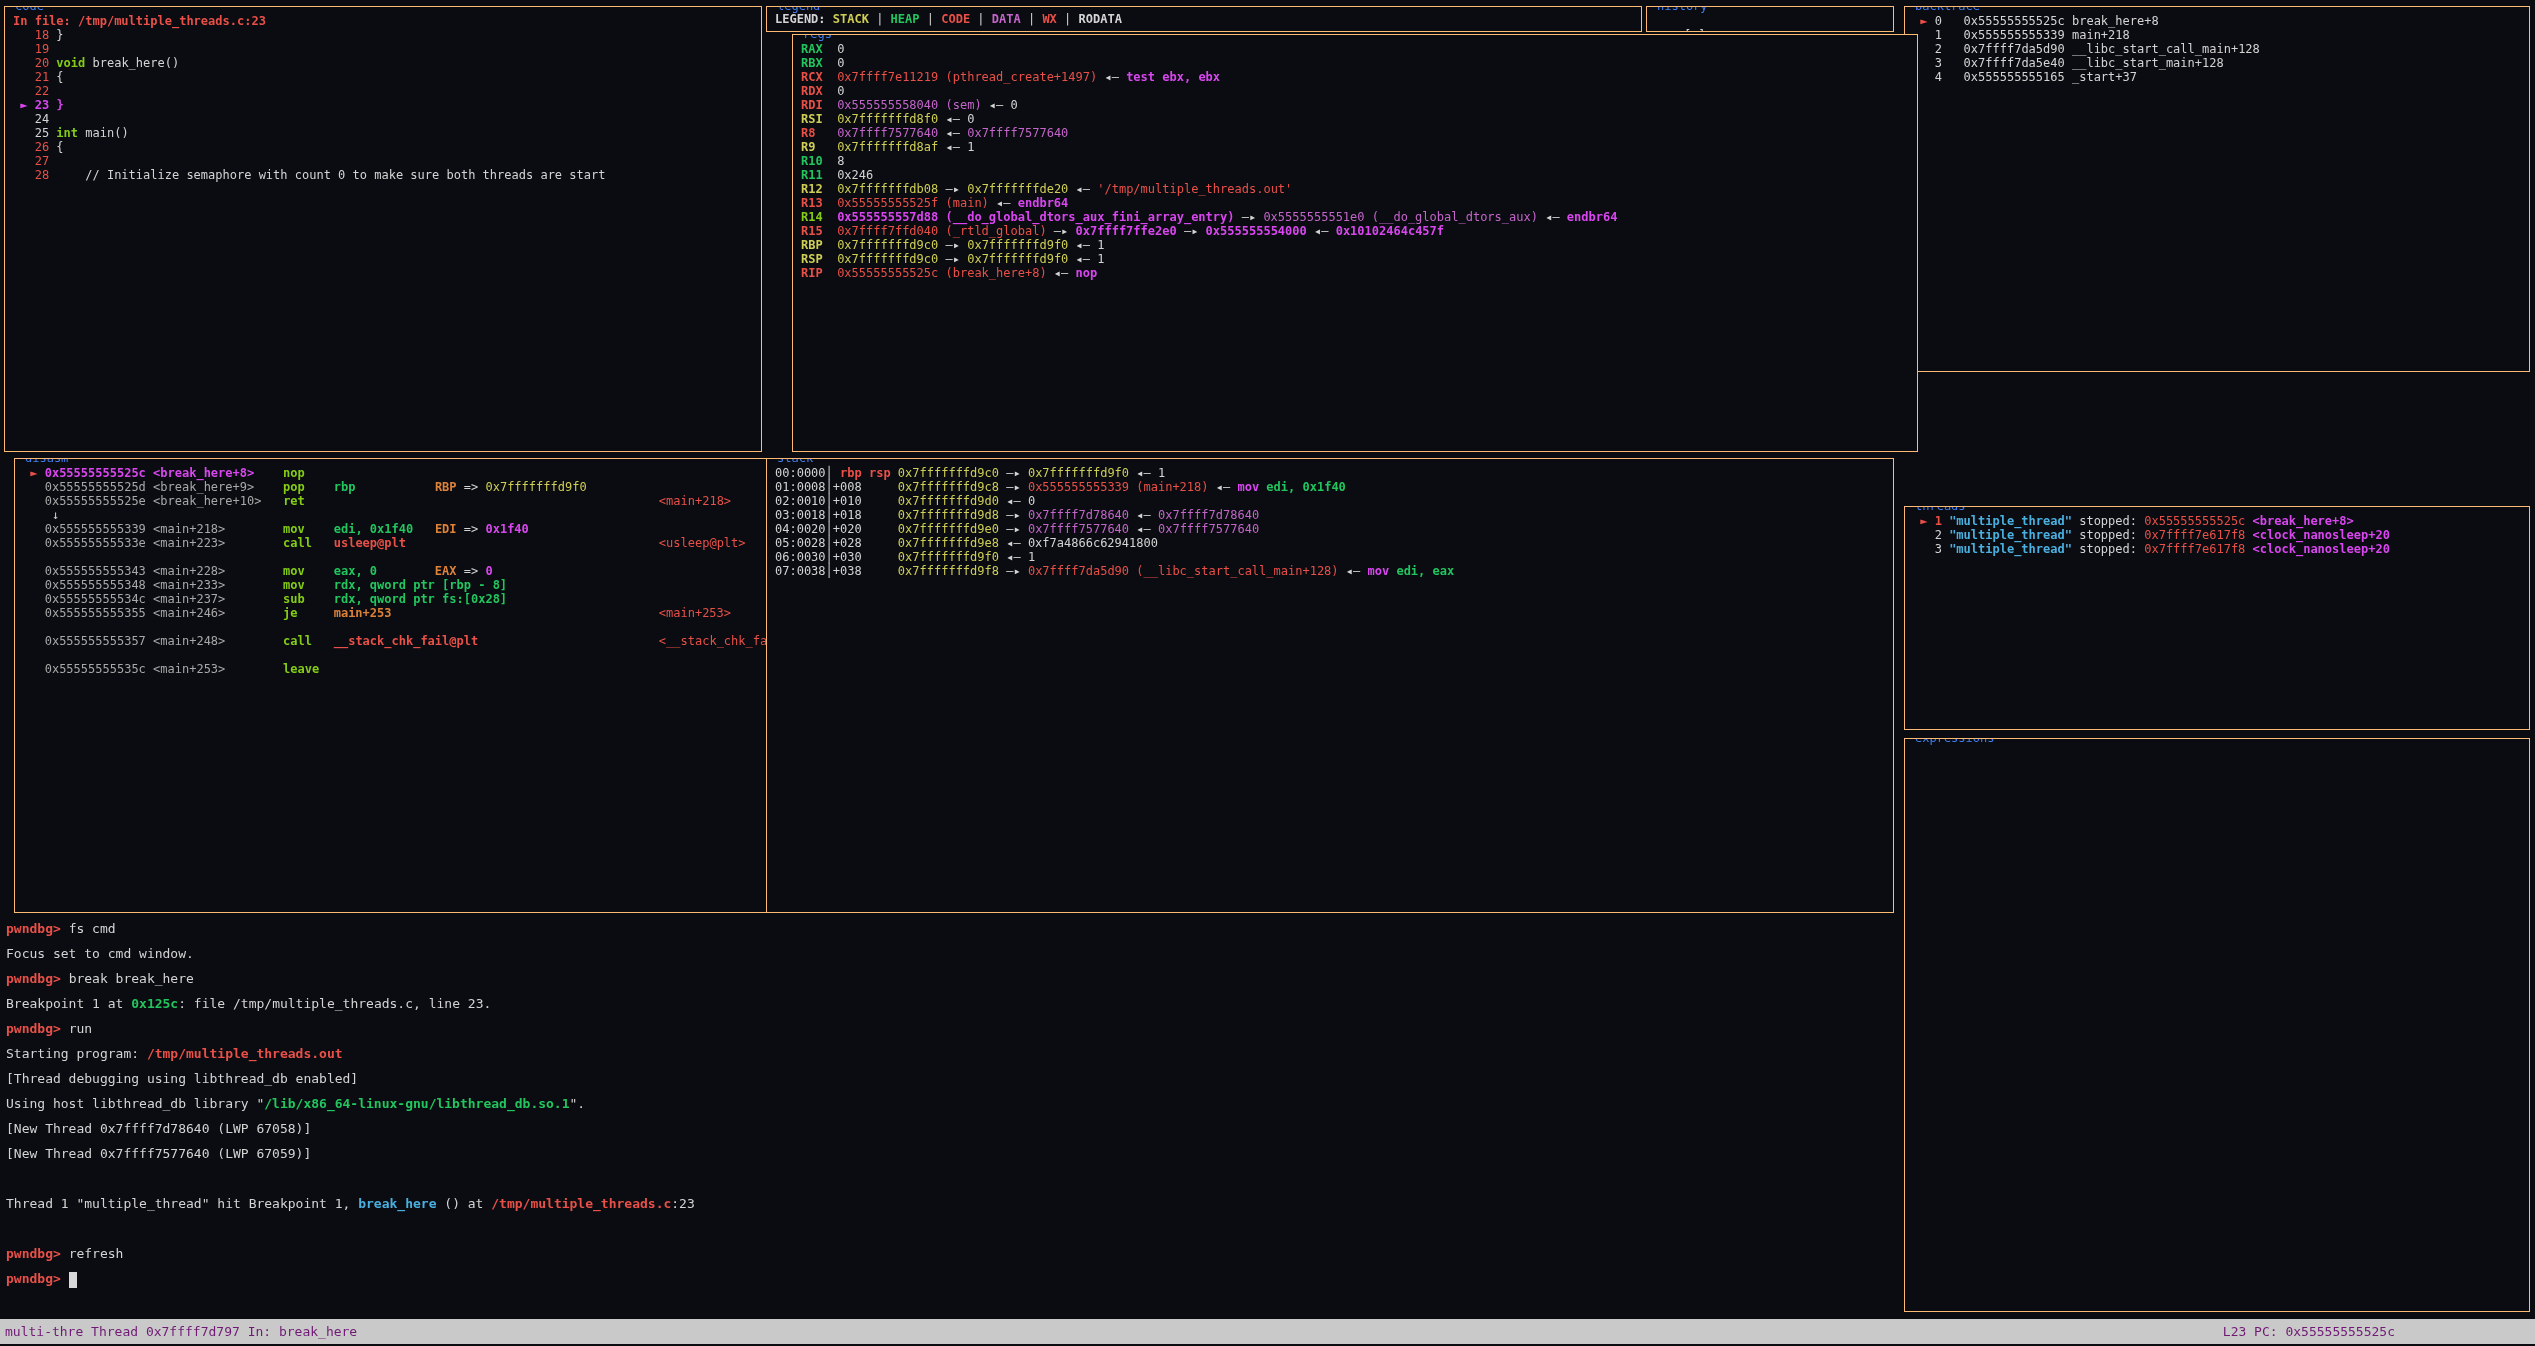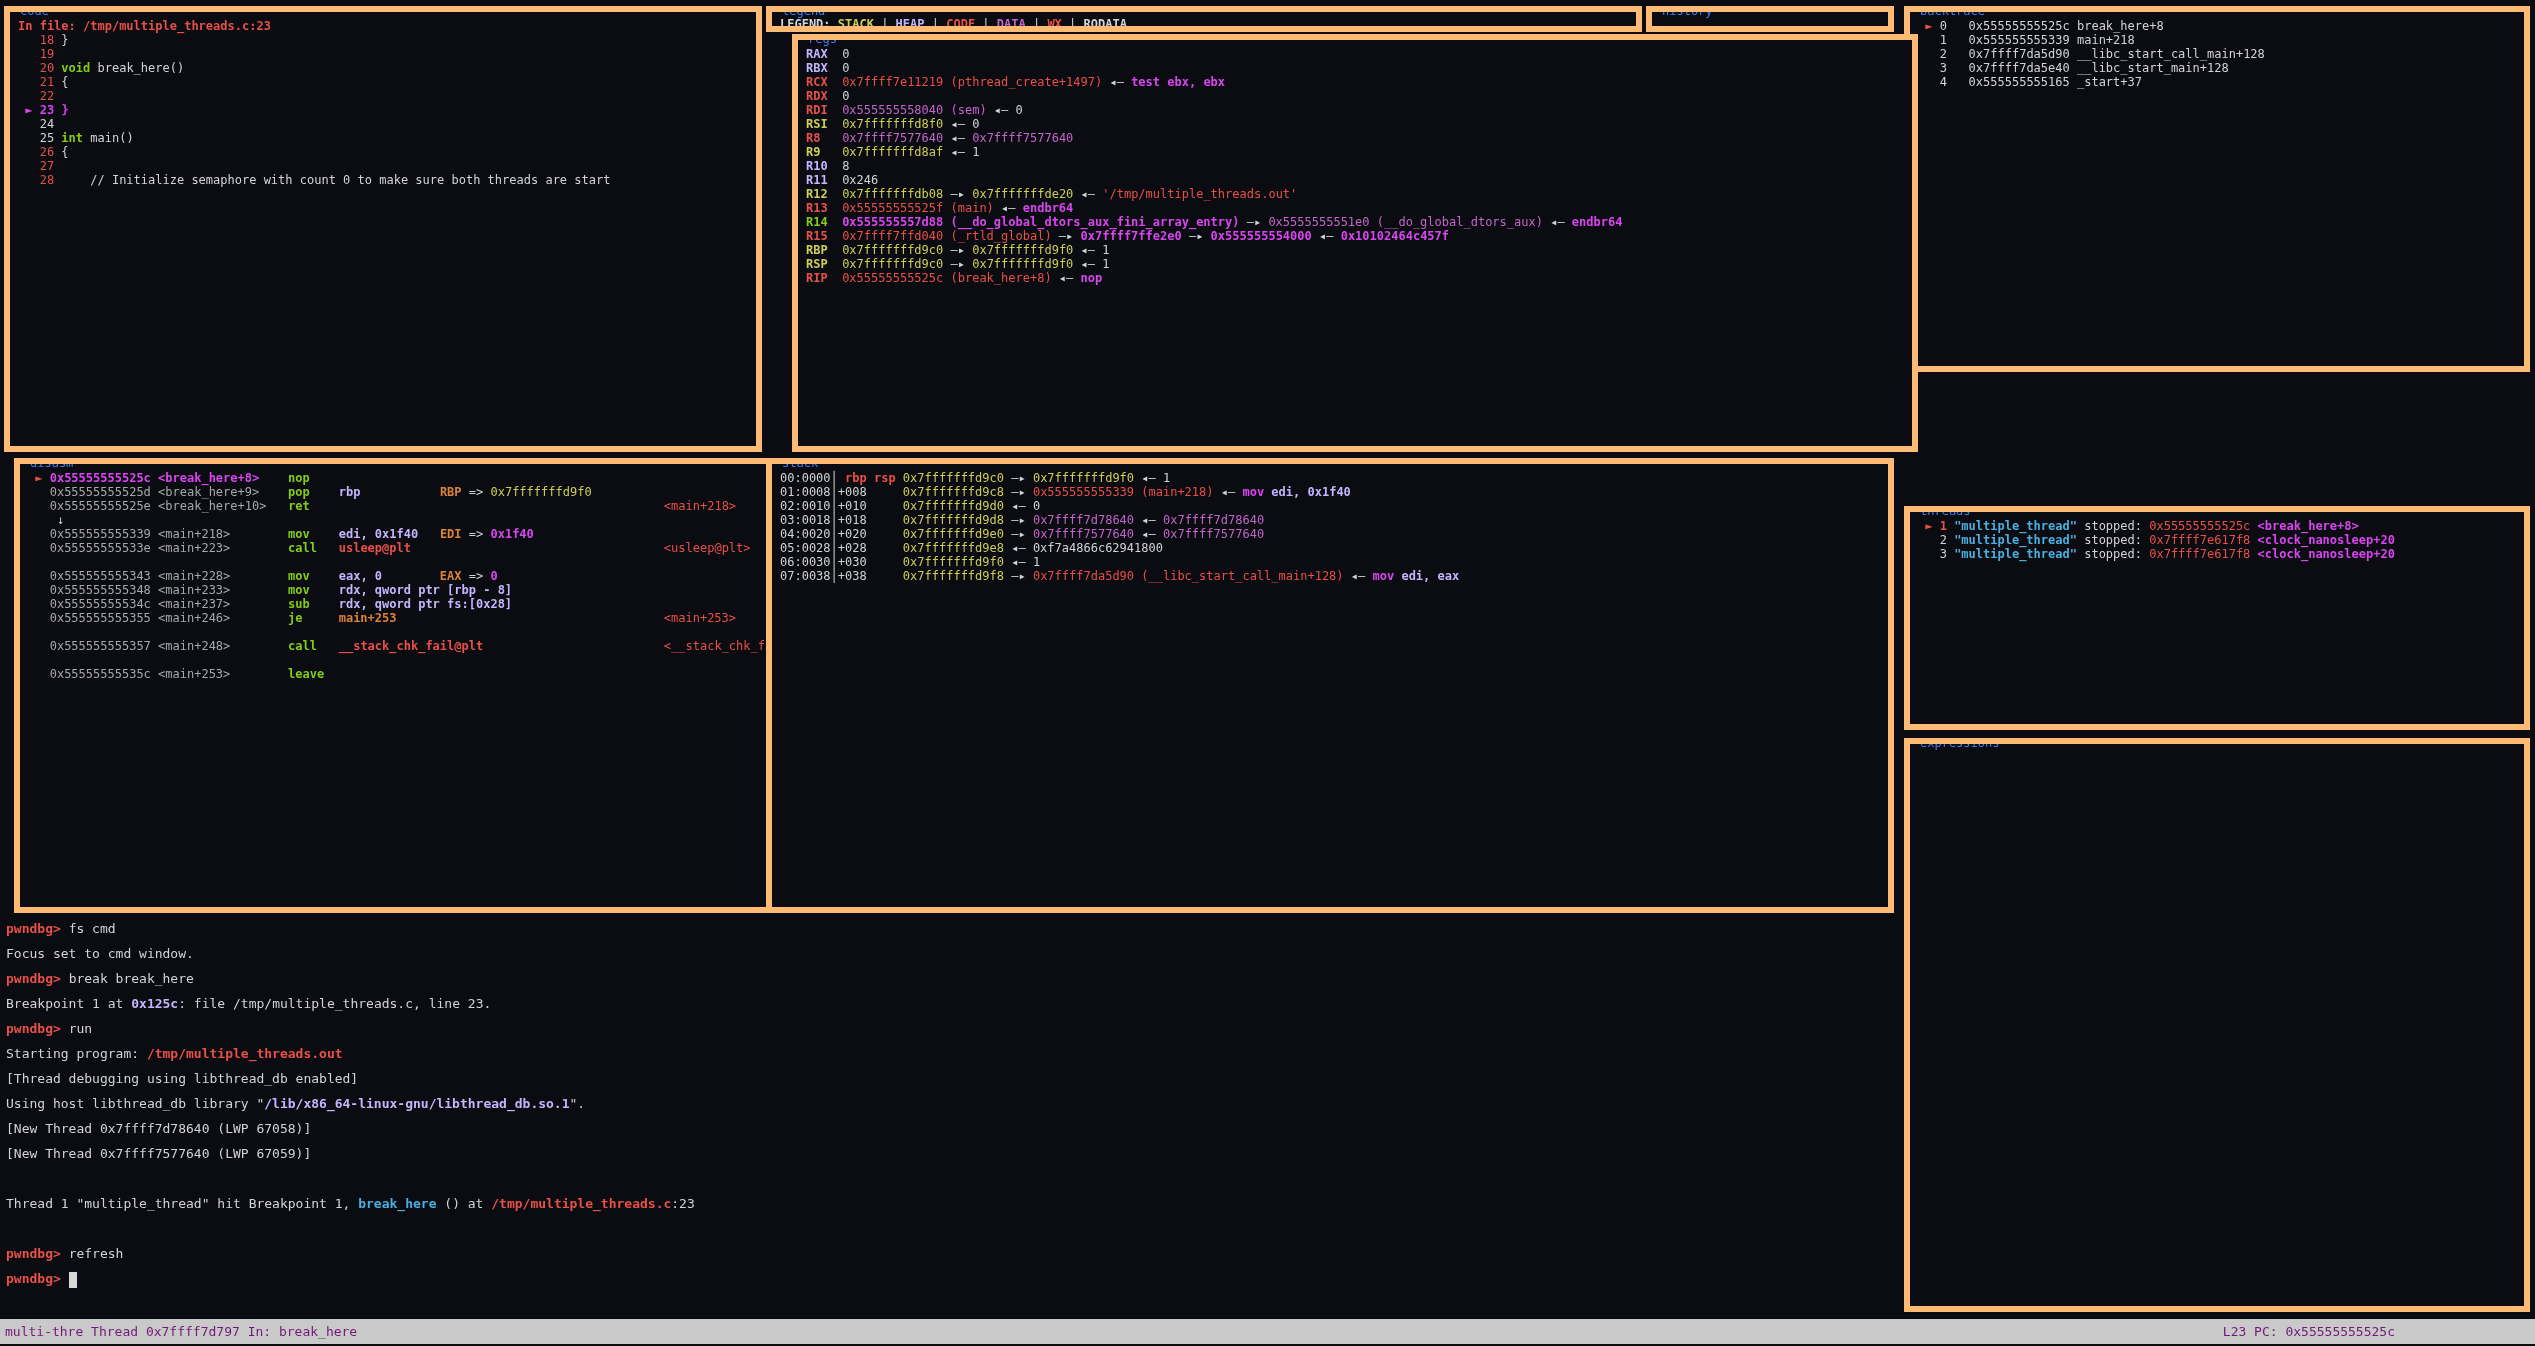--- a/index.html
+++ b/index.html
@@ -1,39 +1,39 @@
 <!DOCTYPE html>
 <html><head>
 <meta charset="utf-8">
 <style>
 *{margin:0;padding:0;box-sizing:border-box}
 html,body{background:#0a0c11}
 body{width:2535px;height:1346px;position:relative;overflow:hidden;
      font-family:"DejaVu Sans Mono",monospace;font-size:12px;color:#d4d4d4}
-.panel{position:absolute;border:6px solid #fdba74;background:#0a0c11;overflow:hidden}
+.panel{position:absolute;border:1px solid #fdba74;background:#0a0c11;overflow:hidden}
 .ptitle{position:absolute;top:-8px;left:7px;background:#0a0c11;color:#3f7ef0;
         padding:0 3px;font-size:12px;line-height:14px;z-index:2}
 .plines{padding:7px 8px;line-height:14px;white-space:pre;overflow:hidden}
 .tline{white-space:pre}
 .term{position:absolute;left:6px;top:916px;width:1880px;height:398px;
       font-size:13px;line-height:25px;white-space:pre;overflow:hidden}
 .hist{padding:4px 8px;line-height:16px;white-space:pre}
 .hbtn{color:#d4d4d4;margin-right:10px;cursor:pointer}
 .legend-lines{padding:4px 8px;line-height:16px;white-space:pre}
 .statusbar{position:absolute;left:0;top:1319px;width:2535px;height:25px;
            background:#c9c9c9;color:#701a75;line-height:25px;font-size:13px}
 .sb-left{padding-left:5px}
 .sb-right{position:absolute;right:140px;top:0}
 .bold{font-weight:bold}
 .c-red{color:#e85048}
 .c-redu{color:#e85048;}
 .c-orange{color:#de823a}
 .c-yellow{color:#cfcf55}
 .c-green{color:#84cc16}
-.c-blue{color:#c4b5fd}
+.c-blue{color:#22c55e}
 .c-cyan{color:#4ab0e0}
 .c-purple{color:#c365c9}
 .c-white{color:#d4d4d4}
 .c-bwhite{color:#d946ef}
 .c-gray{color:#a8a8a8}
 .c-cursor{display:inline-block;width:8px;height:16px;background:#d8d8d8;vertical-align:middle}
 </style>
 </head>
 <body>
 

